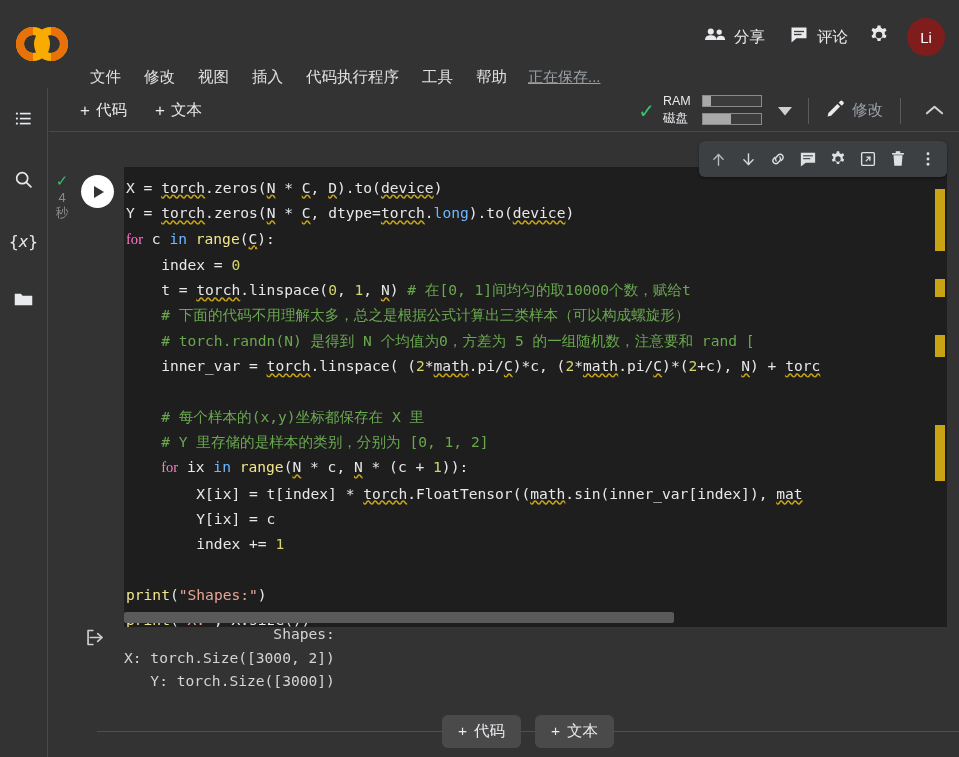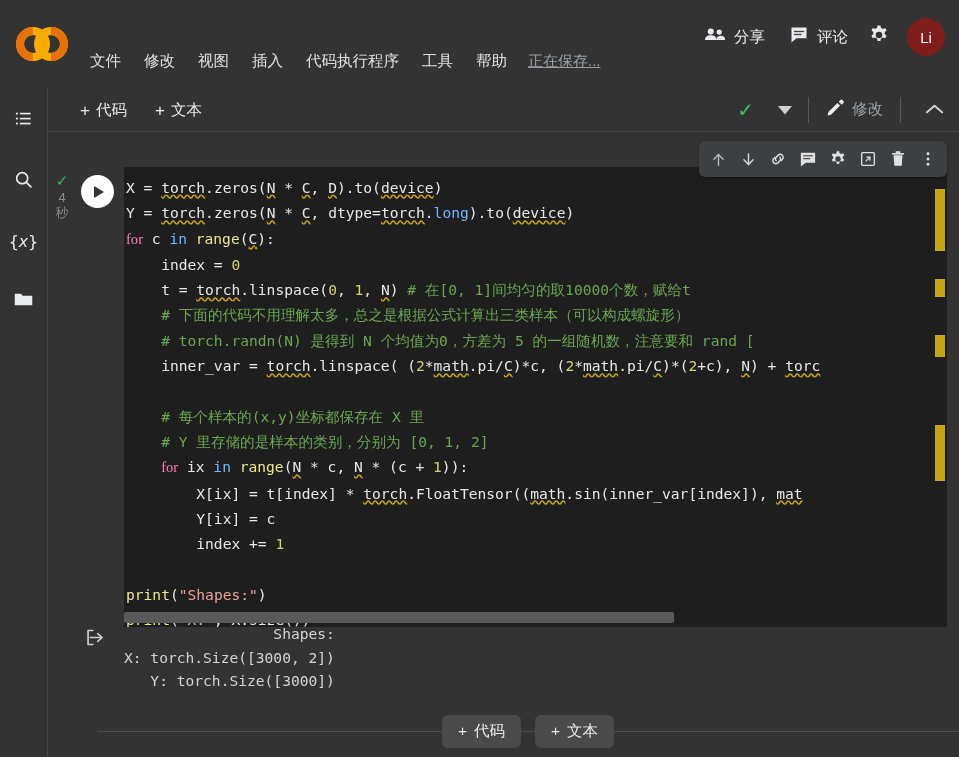--- a/index.html
+++ b/index.html
@@ -24,21 +24,21 @@
     display: flex; align-items: center; gap: 9px;
   }
   .drive-icon { width: 21px; height: 19px; display: block; }
   .filename {
     color: #e8eaed; font-size: 21px; letter-spacing: .2px;
     font-family: "Liberation Sans", sans-serif;
   }
   .star-icon { width: 22px; height: 22px; margin-left: 7px; display: block; }
 
   .menubar {
-    position: absolute; left: 88px; top: 50px;
+    position: absolute; left: 88px; top: 66px;
     display: flex; align-items: center; gap: 19px;
   }
   .menu-item {
     color: #e0e0e0; font-size: 15.5px; cursor: pointer;
     padding: 1px 2px; white-space: nowrap;
   }
   .saving-text {
     color: #9aa0a6; font-size: 15px; text-decoration: underline; white-space: nowrap;
   }
 
@@ -313,20 +313,34 @@
         <span>代码</span>
       </div>
       <div class="tb-add">
         <span class="tb-plus">+</span>
         <span>文本</span>
       </div>
     </div>
 
     <div class="tb-right">
       <span class="check-ok">✓</span>
+      <div class="res-meter">
+        <div class="res-row">
+          <span class="res-label">RAM</span>
+          <span class="res-bar">
+            <span class="res-fill" id="ram-fill" style="width: 14%;"></span>
+          </span>
+        </div>
+        <div class="res-row">
+          <span class="res-label">磁盘</span>
+          <span class="res-bar">
+            <span class="res-fill" id="disk-fill" style="width: 48%;"></span>
+          </span>
+        </div>
+      </div>
       <div class="caret-btn">
         <span>
           <svg width="14" height="9" viewBox="0 0 14 9" fill="#d0d0d0">
               <path d="M0 0 h14 l-7 8.4 z"></path>
             </svg>
         </span>
       </div>
       <span class="tb-divider"></span>
       <div class="tb-edit">
         <span>

